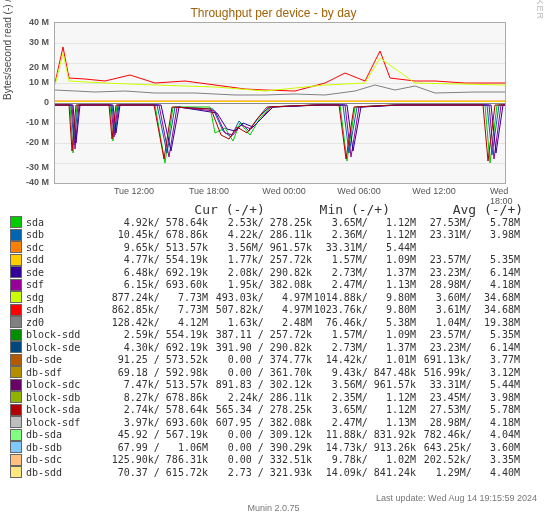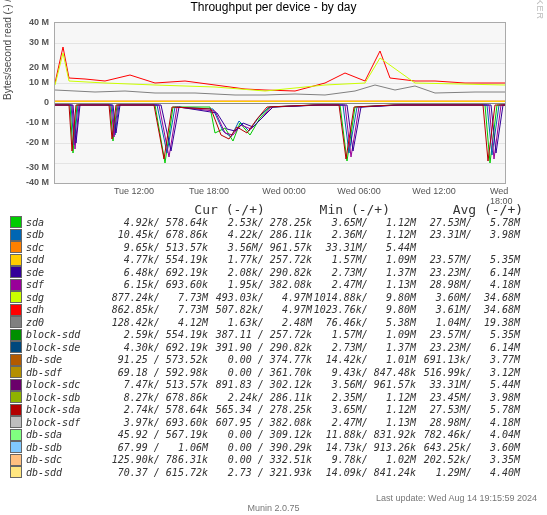--- a/index.html
+++ b/index.html
@@ -1,27 +1,27 @@
 <!DOCTYPE html>
 <html><head>
 <meta charset="utf-8">
 <style>
 body { margin:0; padding:0; font-family:Arial,sans-serif; font-size:10px; color:#4a4a4a; background:#fff; width:547px; }
 .wrap { position:relative; width:547px; height:515px; }
 .ylabel { position:absolute; left:2px; top:100px; transform:rotate(-90deg); transform-origin:left top; font-size:10px; color:#4a4a4a; white-space:nowrap; }
 .rlabel { position:absolute; right:2px; top:20px; transform:rotate(90deg); transform-origin:right top; font-size:9px; color:#bbb; white-space:nowrap; letter-spacing:1px; }
-.title { text-align:center; font-size:12px; color:#000000; }
+.title { text-align:center; font-size:12px; color:#a16207; padding-top:6px; }
 .plot { position:absolute; left:54px; top:22px; width:450px; height:160px; border:1px solid #aaa; background:#f7f7f7; }
 .plot .grid { position:absolute; left:0; width:100%; border-top:1px solid #e4e4e4; }
 .plot .zero { position:absolute; left:0; width:100%; border-top:1px solid #888; }
 .ytick { position:absolute; right:498px; font-size:9px; color:#555; text-align:right; width:42px;font-weight:bold; }
 .xtick { position:absolute; top:186px; font-size:9px; color:#555; transform:translateX(-50%);margin-left:40px; }
 .hdr { position:absolute; left:30px; top:202px; font-family:monospace; font-size:13px; color:#333; white-space:pre; }
 .legend { position:absolute; left:10px; top:216px; width:520px; }
-.row { display:flex; align-items:center; height:12.5px; font-family:monospace; font-size:10px; color:#333;font-style:italic; }
+.row { display:flex; align-items:center; height:12.5px; font-family:monospace; font-size:10px; color:#333; }
 .sw { width:10px; height:10px; border:1px solid #666; margin-right:4px; flex:0 0 10px; }
 .nm { width:78px; }
 .c { width:104px; text-align:right; white-space:pre; }
 .footer { position:absolute; left:0; bottom:2px; width:547px; font-size:9px; color:#777; }
 .footer .m { text-align:center; }
 .footer .u { text-align:right; padding-right:10px; }
 svg { position:absolute; left:0; top:0; width:450px; height:160px; }
 </style>
 </head>
 <body>

